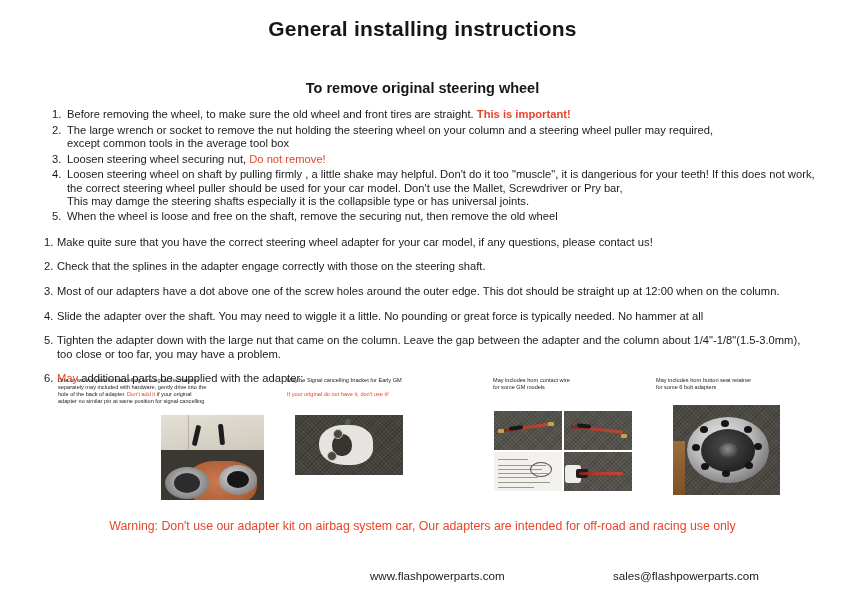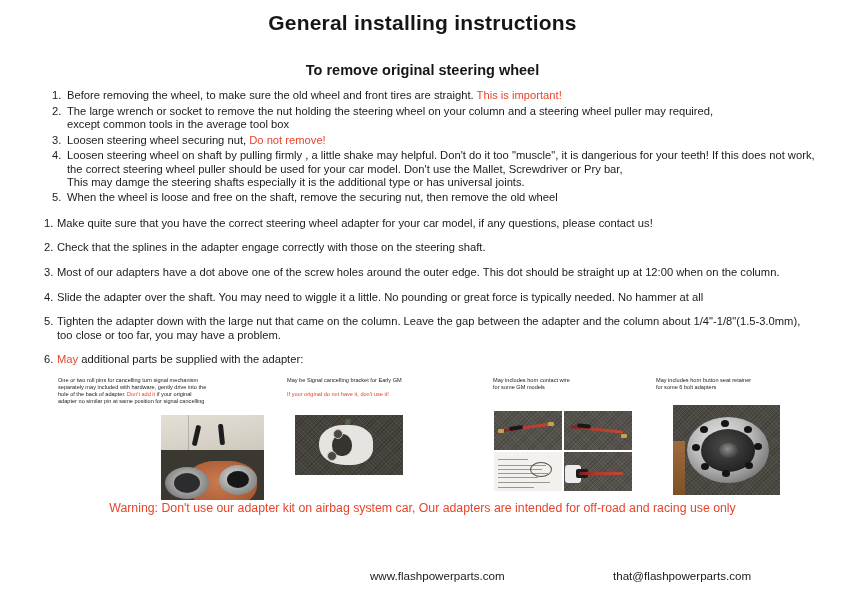--- a/index.html
+++ b/index.html
@@ -20,29 +20,29 @@
     width: 845px;
     height: 595px;
     background: #fff;
   }
   .doc-title {
     text-align: center;
     font-size: 21px;
     font-weight: bold;
     letter-spacing: 0.2px;
     margin: 0;
-    padding-top: 11px;
+    padding-top: 17px;
     color: #161616;
   }
   .section-head {
     text-align: center;
     font-size: 14.5px;
     font-weight: bold;
     color: #161616;
-    margin: 0;
+    margin: 12px;
   }
   .sec1-head { padding-top: 27px; }
   .sec2-head { padding-top: 13px; }
 
   .list {
     margin: 0;
     padding: 0;
     list-style: none;
   }
   .list-a { margin-top: 11px; padding-left: 52px; }
@@ -59,21 +59,21 @@
   .list-b .li { margin-bottom: 11.5px; }
   .li-num {
     flex: 0 0 auto;
     width: 15px;
     text-align: left;
   }
   .list-b .li-num { width: 13px; }
   .li-body { flex: 1 1 auto; }
   .li-line { display: block; }
   .red { color: #e8442a; }
-  .red-b { color: #e8442a; font-weight: normal; }
+  .red-b { color: #e8442a; font-weight: bold; }
 
   
   .panels {
     position: absolute;
     left: 0;
     top: 377px;
     width: 845px;
     height: 140px;
   }
   .panel {
@@ -254,21 +254,21 @@
     background: radial-gradient(ellipse at 45% 40%, #8e8e8e 0%, #4c4c4c 60%, #262628 100%);
   }
   #photo4 .bolt {
     position: absolute; width: 8px; height: 7px; border-radius: 50%;
     background: #141416;
   }
 
   .warning {
     position: absolute;
     left: 0; right: 0;
-    top: 501px;
+    top: 519px;
     text-align: center;
     color: #e8442a;
     font-size: 12.3px;
     line-height: 15.5px;
   }
   .warning .wl2 { display: block; }
 
   .footer {
     position: absolute;
     left: 0; right: 0;
@@ -321,21 +321,21 @@
         <span class="li-num">3.</span>
         <span class="li-body">
           <span class="li-line"><span>Loosen steering wheel securing nut, </span><span class="red">Do not remove!</span></span>
         </span>
       </li>
       <li class="li">
         <span class="li-num">4.</span>
         <span class="li-body">
           <span class="li-line"><span>Loosen steering wheel on shaft by pulling firmly , a little shake may helpful. Don't do it too "muscle", it is dangerious for your teeth! If this does not work,</span></span>
           <span class="li-line"><span>the correct steering wheel puller should be used for your car model. Don't use the Mallet, Screwdriver or Pry bar,</span></span>
-          <span class="li-line"><span>This may damge the steering shafts especially it is the additional type or has universal joints.</span></span>
+          <span class="li-line"><span>This may damge the steering shafts especially it is the collapsible type or has universal joints.</span></span>
         </span>
       </li>
       <li class="li">
         <span class="li-num">5.</span>
         <span class="li-body">
           <span class="li-line"><span>When the wheel is loose and free on the shaft, remove the securing nut, then remove the old wheel</span></span>
         </span>
       </li>
     </ul>
 
@@ -473,16 +473,16 @@
     </div>
 
   </div>
 
   <div class="warning">
     <span class="wl1">Warning: Don't use our adapter kit on airbag system car, Our adapters are intended for off-road and racing use only</span>
   </div>
 
   <div class="footer">
     <div class="site">www.flashpowerparts.com</div>
-    <div class="mail">that@flashpowerparts.com</div>
+    <div class="mail">sales@flashpowerparts.com</div>
   </div>
 
 </div>
 
 </body></html>

